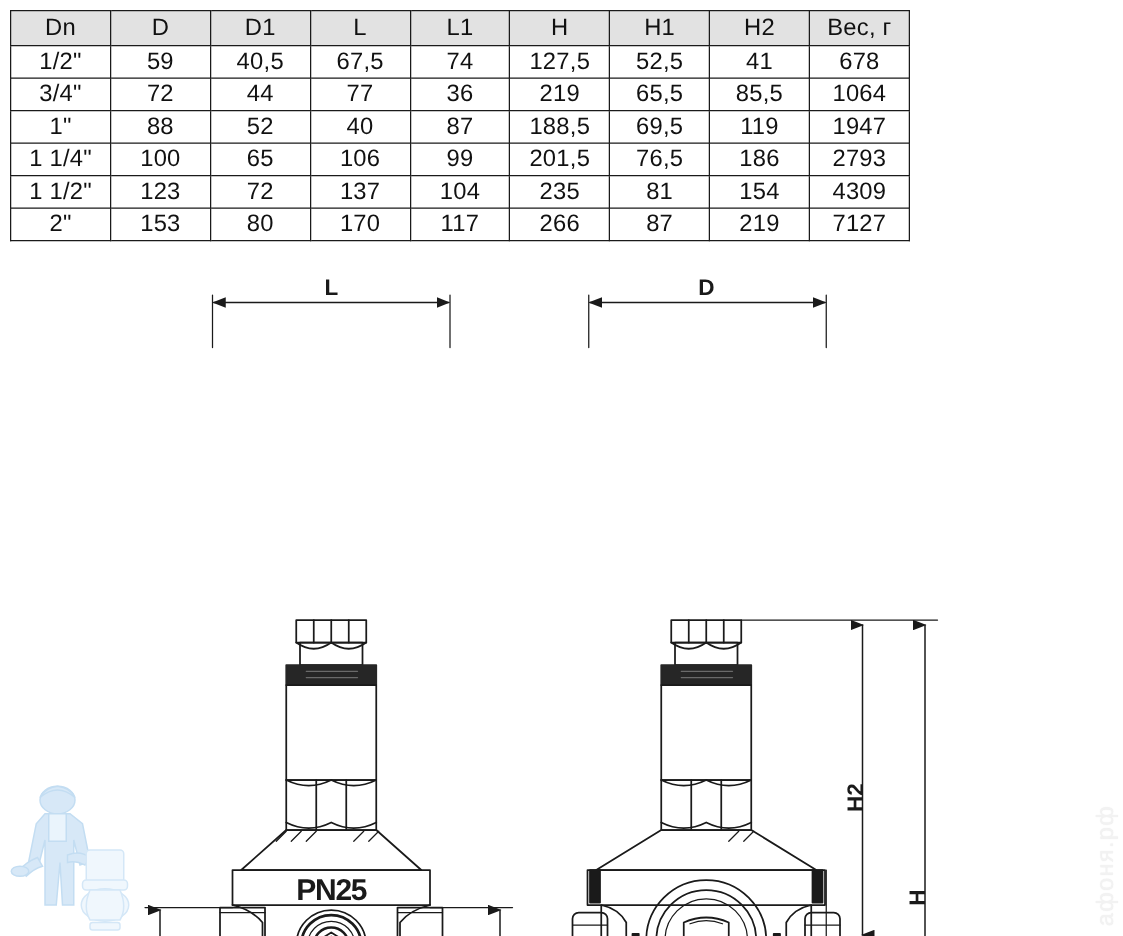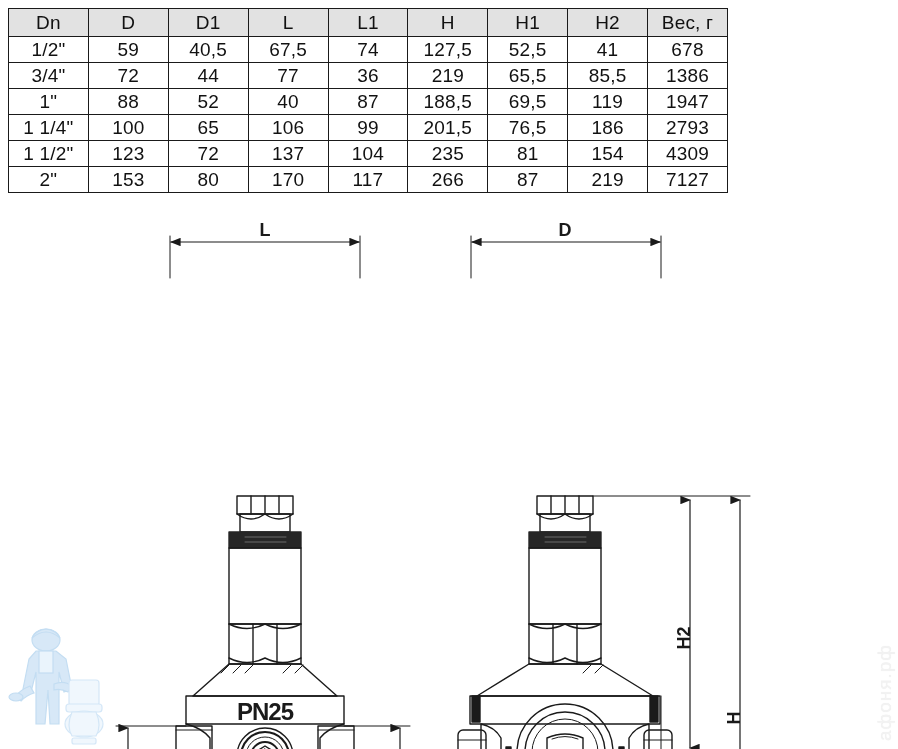--- a/index.html
+++ b/index.html
@@ -92,21 +92,21 @@
         </tr>
         <tr>
           <td>3/4"</td>
           <td>72</td>
           <td>44</td>
           <td>77</td>
           <td>36</td>
           <td>219</td>
           <td>65,5</td>
           <td>85,5</td>
-          <td>1386</td>
+          <td>1064</td>
         </tr>
         <tr>
           <td>1"</td>
           <td>88</td>
           <td>52</td>
           <td>40</td>
           <td>87</td>
           <td>188,5</td>
           <td>69,5</td>
           <td>119</td>

